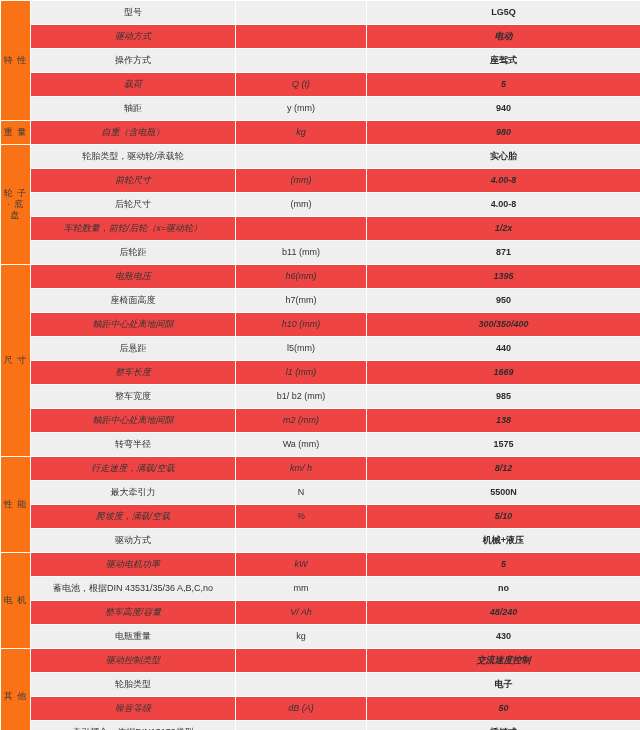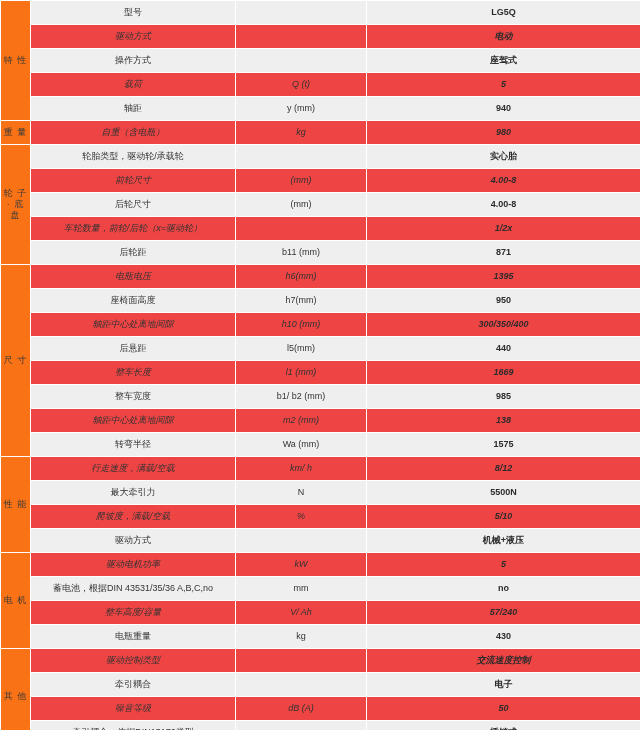--- a/index.html
+++ b/index.html
@@ -196,35 +196,35 @@
         <td class="value">5</td>
       </tr>
       <tr class="even">
         <td class="name">蓄电池，根据DIN 43531/35/36 A,B,C,no</td>
         <td class="unit">mm</td>
         <td class="value">no</td>
       </tr>
       <tr class="odd">
         <td class="name">整车高度/容量</td>
         <td class="unit">V/ Ah</td>
-        <td class="value">57/240</td>
+        <td class="value">48/240</td>
       </tr>
       <tr class="even">
         <td class="name">电瓶重量</td>
         <td class="unit">kg</td>
         <td class="value">430</td>
       </tr>
       <tr class="odd">
         <td class="group" rowspan="4">其 他</td>
         <td class="name">驱动控制类型</td>
         <td class="unit"></td>
         <td class="value">交流速度控制</td>
       </tr>
       <tr class="even">
-        <td class="name">牵引耦合</td>
+        <td class="name">轮胎类型</td>
         <td class="unit"></td>
         <td class="value">电子</td>
       </tr>
       <tr class="odd">
         <td class="name">噪音等级</td>
         <td class="unit">dB (A)</td>
         <td class="value">50</td>
       </tr>
       <tr class="even">
         <td class="name">牵引耦合，依据DIN15170类型</td>

